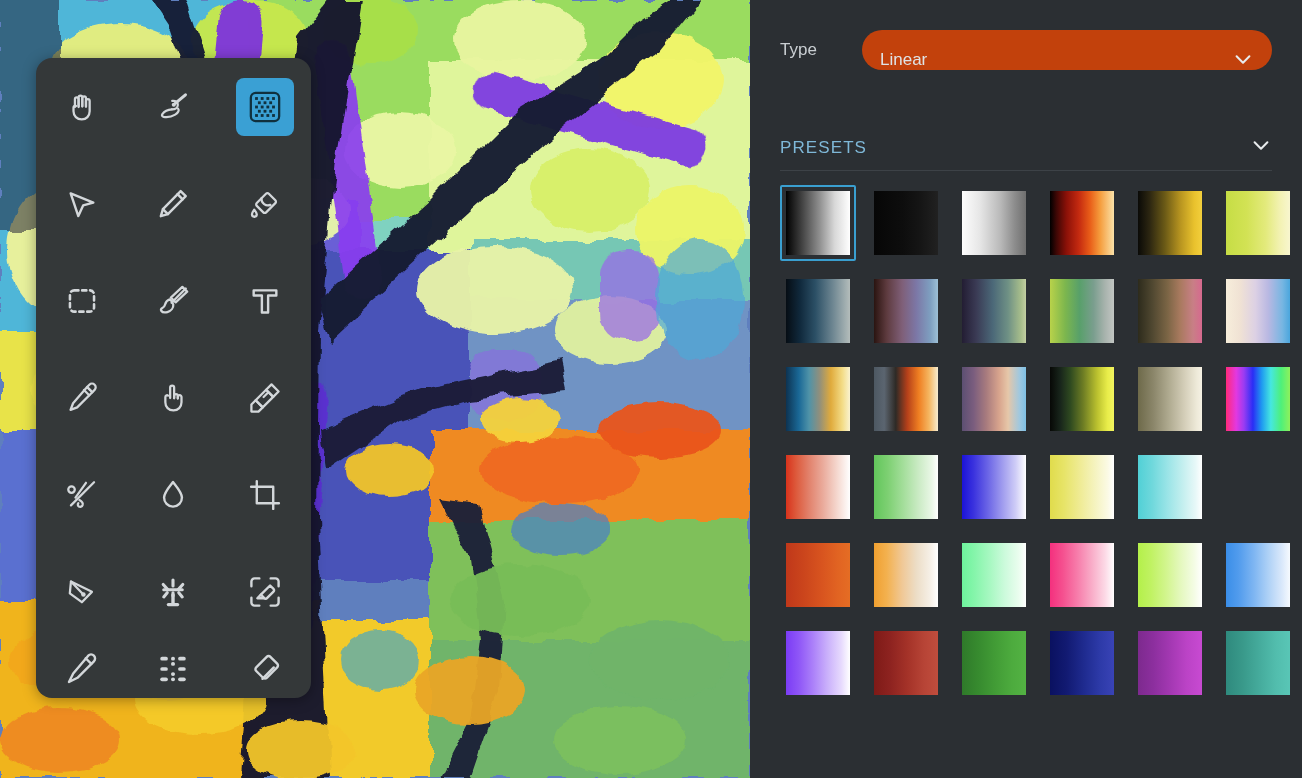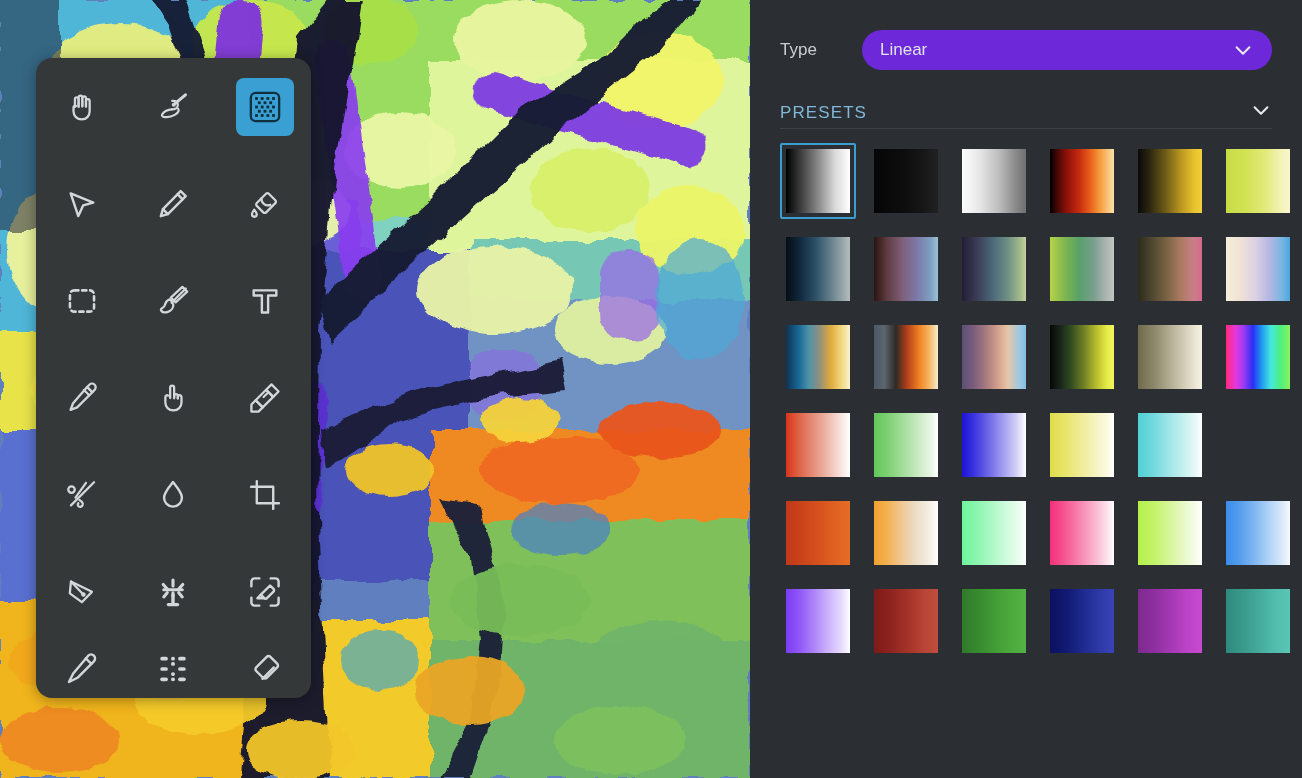--- a/index.html
+++ b/index.html
@@ -63,33 +63,33 @@
 
   .type-row {
     display: flex; align-items: center;
     margin-top: 30px;
   }
   .type-label {
     color: #c9ced2; font-size: 17px; width: 82px;
   }
   .dropdown {
     flex: 1; height: 40px;
-    background: #6d28d9;
+    background: #c2410c;
     border-radius: 20px;
-    display: flex; align-items: center;
+    display: flex; align-items: flex-end;
     padding: 0 18px;
     cursor: pointer;
   }
   .dropdown-value { color: #dfe3e6; font-size: 17px; flex: 1; }
   .chev { color: #e8ebed; display: flex; align-items: center; }
 
   .presets-header {
     display: flex; align-items: flex-end; justify-content: space-between;
-    margin-top: 29px;
-    padding-bottom: 5px;
+    margin-top: 64px;
+    padding-bottom: 12px;
     border-bottom: 1px solid #3d4247;
   }
   .presets-header .section-title { padding-top: 0; }
   .presets-header .chev { color: #e8ebed; padding-bottom: 2px; }
 
   #preset-grid {
     margin-top: 14px;
     display: grid;
     grid-template-columns: repeat(6, 76px);
     grid-auto-rows: 76px;

